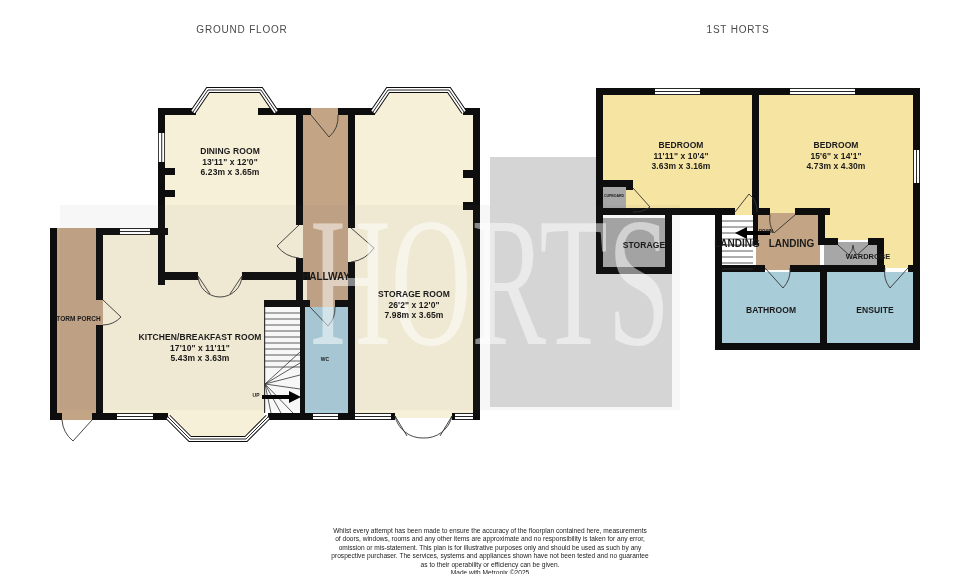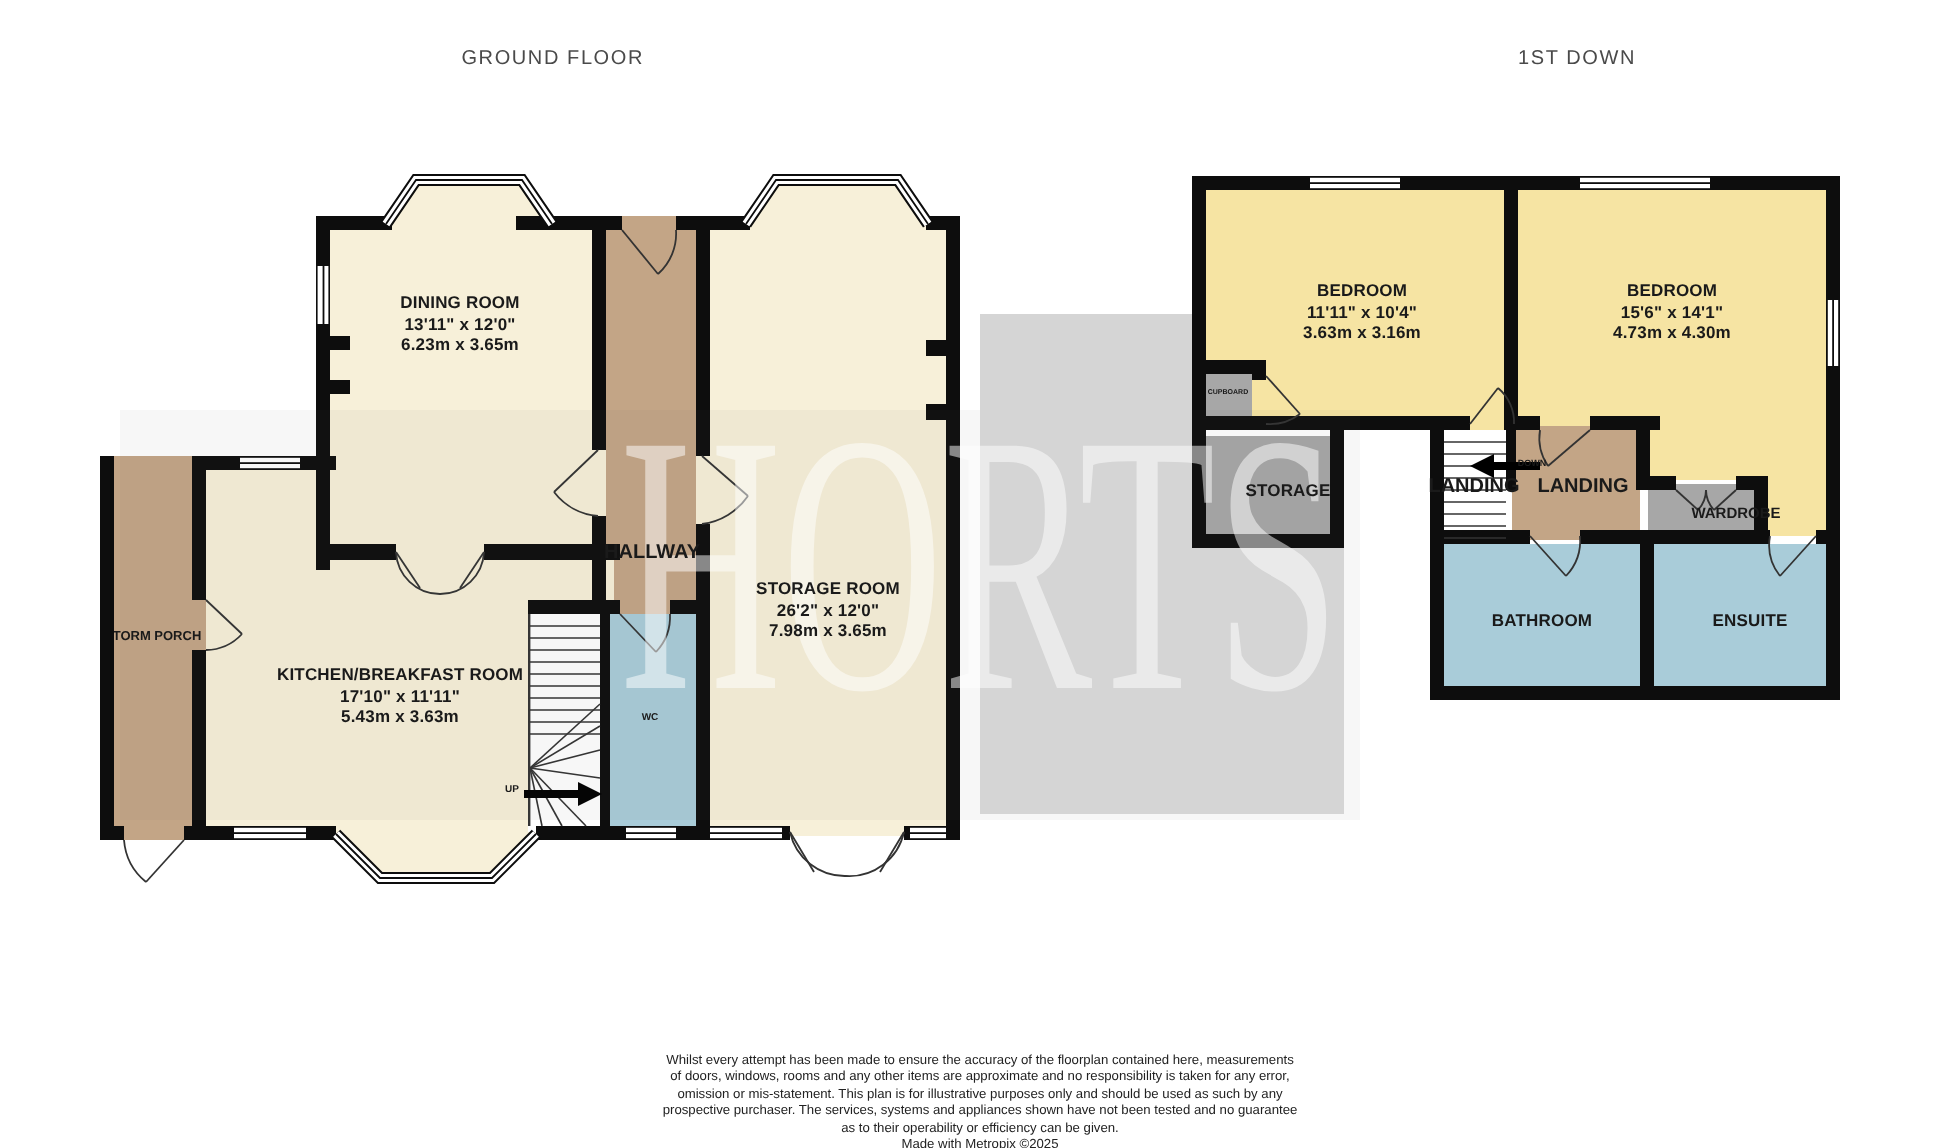--- a/index.html
+++ b/index.html
@@ -2,21 +2,21 @@
 <html><head>
 <meta charset="utf-8">
 <style>
   html,body{margin:0;padding:0;background:#ffffff;}
   .canvas{position:relative;width:980px;height:574px;background:#ffffff;overflow:hidden;
           font-family:"Liberation Sans",sans-serif;}
   .plansvg{position:absolute;left:0;top:0;z-index:1;}
   .lbl{position:absolute;z-index:3;color:#1a1a1a;font-weight:bold;text-align:center;}
   .room-label{font-size:8.5px;line-height:10.6px;letter-spacing:0.1px;}
   .floor-title{position:absolute;z-index:3;color:#4a4a4a;font-size:10px;letter-spacing:0.8px;
-               text-align:right;font-weight:400;}
+               text-align:center;font-weight:400;}
   .small-label{font-size:10px;line-height:9px;}
   .tiny-label{font-size:5px;line-height:6px;}
   .micro-label{font-size:3.5px;line-height:4px;overflow:hidden;white-space:nowrap;}
   .porch-clip{position:absolute;z-index:3;overflow:hidden;}
   .porch-clip span{display:block;font-weight:bold;color:#1a1a1a;font-size:6.5px;
                    white-space:nowrap;margin-left:-5px;}
   .footer{position:absolute;z-index:3;text-align:center;color:#222222;font-size:6.6px;
           line-height:8.4px;font-weight:400;}
   .footer .disc{white-space:pre-line;}
 </style>
@@ -228,21 +228,21 @@
 
   <g>
     <rect x="60" y="205" width="620" height="205" fill="rgba(100,100,100,0.05)"></rect>
     <rect x="490" y="157" width="106" height="117" fill="#D5D5D5"></rect>
     <rect x="490" y="274" width="182" height="133" fill="#D5D5D5"></rect>
     <text x="490" y="344" text-anchor="middle" textLength="360" lengthAdjust="spacingAndGlyphs" font-family="Liberation Serif, serif" font-size="185" fill="rgba(255,255,255,0.5)">HORTS</text>
   </g>
 </svg>
 
   <div class="floor-title" style="left:162px;top:24px;width:160px;">GROUND FLOOR</div>
-  <div class="floor-title" style="left:658px;top:24px;width:160px;">1ST DOWN</div>
+  <div class="floor-title" style="left:658px;top:24px;width:160px;">1ST HORTS</div>
 
   <div class="lbl room-label" style="left:160px;top:146px;width:140px;">
     <div>DINING ROOM</div>
     <div>13'11" x 12'0"</div>
     <div>6.23m x 3.65m</div>
   </div>
   <div class="lbl room-label" style="left:120px;top:332px;width:160px;">
     <div>KITCHEN/BREAKFAST ROOM</div>
     <div>17'10" x 11'11"</div>
     <div>5.43m x 3.63m</div>

